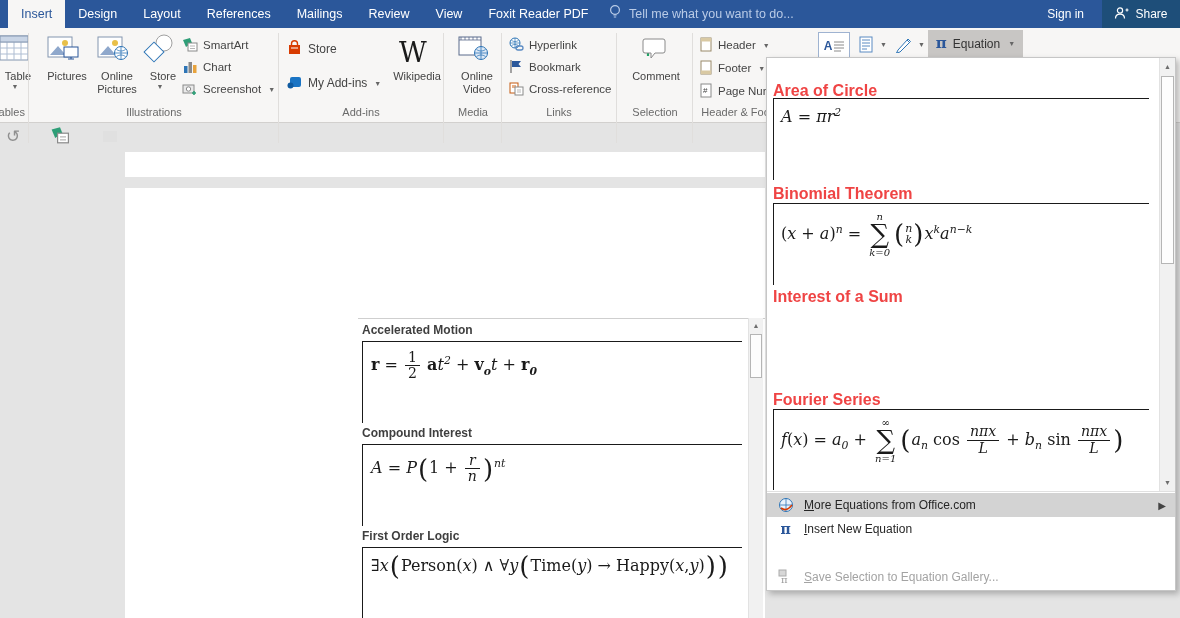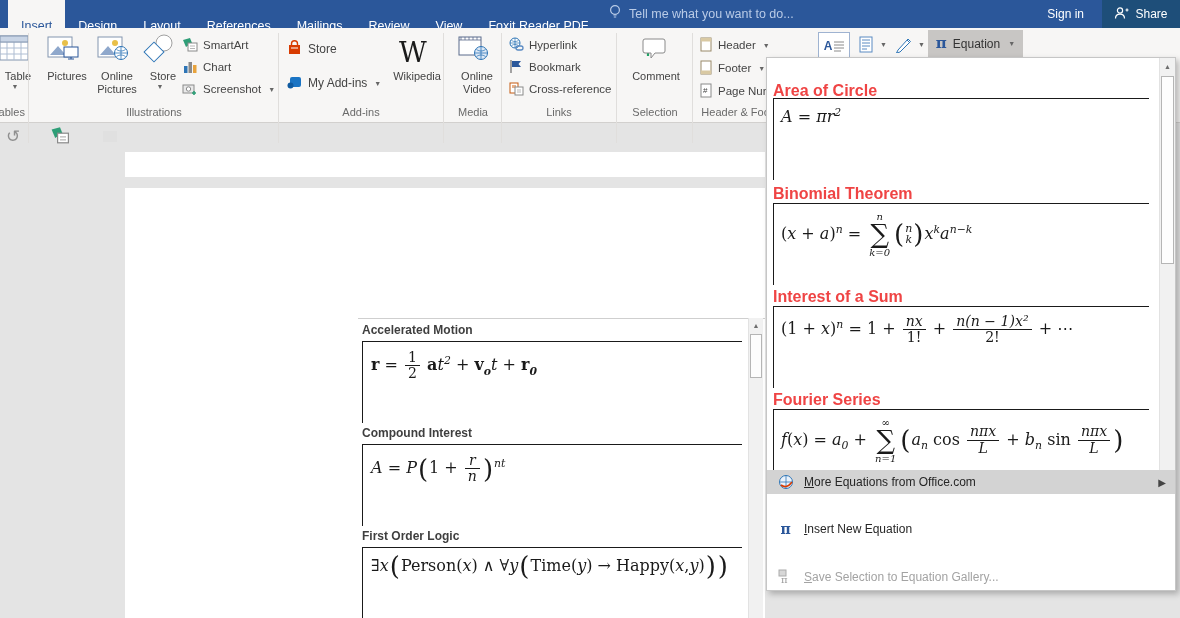--- a/index.html
+++ b/index.html
@@ -2,21 +2,21 @@
 <html><head>
 <meta charset="utf-8">
 <style>
   html,body{margin:0;padding:0;}
   body{width:1180px;height:618px;position:relative;overflow:hidden;
        font-family:"Liberation Sans",sans-serif;background:#e4e4e4;}
 
   
   .titlebar{position:absolute;left:0;top:0;width:1180px;height:28px;background:#2b579a;}
   .tabs{position:absolute;left:8px;top:0;height:28px;display:flex;}
-  .tab{padding:12px 13px;line-height:28px;font-size:12.5px;color:#fff;white-space:nowrap;cursor:default;}
+  .tab{padding:0 13px;line-height:28px;font-size:12.5px;color:#fff;white-space:nowrap;cursor:default;}
   .tab.active{background:#f7f6f5;color:#2b579a;}
   .tellme{position:absolute;left:608px;top:0;height:28px;display:flex;align-items:center;gap:7px;
           color:#b9cbe7;font-size:12.5px;}
   .signin{position:absolute;right:96px;top:0;line-height:28px;color:#fff;font-size:12px;}
   .share{position:absolute;right:0;top:0;width:78px;height:28px;background:#1e4e79;color:#fff;
          display:flex;align-items:center;justify-content:center;gap:6px;font-size:12px;}
 
   
   .ribbon{position:absolute;left:0;top:28px;width:1180px;height:94px;background:#f7f6f5;
           border-bottom:1px solid #d2d0ce;}
@@ -411,29 +411,20 @@
           <span class="m-lim">n</span>
           <span class="m-sigma">∑</span>
           <span class="m-lim">k=0</span>
         </span><span class="m-big">(</span><span class="m-stk">
           <span class="">n</span>
           <span class="">k</span>
         </span><span class="m-big">)</span><span class="m-r m-i">x</span><sup class="">k</sup><span class="m-r m-i">a</span><sup class="">n−k</sup></div>
   </div>
 
   <div class="dd-label" style="top:230px;">Interest of a Sum</div>
-  <div class="dd-box" style="top:248px;">
-    <div class="eq"><span class="m-r">(1 + </span><span class="m-r m-i">x</span><span class="m-r">)</span><sup class="">n</sup><span class="m-r"> = 1 + </span><span class="m-frac">
-          <span class="m-num m-i">nx</span>
-          <span class="m-den">1!</span>
-        </span><span class="m-r"> + </span><span class="m-frac">
-          <span class="m-num m-i">n(n − 1)x²</span>
-          <span class="m-den">2!</span>
-        </span><span class="m-r"> + ⋯</span></div>
-  </div>
 
   <div class="dd-label" style="top:333px;">Fourier Series</div>
   <div class="dd-box" style="top:351px;height:81px;">
     <div class="eq"><span class="m-r m-i">f</span><span class="m-r">(</span><span class="m-r m-i">x</span><span class="m-r">) = </span><span class="m-r m-i">a</span><sub class="">0</sub><span class="m-r"> + </span><span class="m-sum">
           <span class="m-lim">∞</span>
           <span class="m-sigma">∑</span>
           <span class="m-lim">n=1</span>
         </span><span class="m-big">(</span><span class="m-r m-i">a</span><sub class="">n</sub><span class="m-r"> cos </span><span class="m-frac">
           <span class="m-num m-i">nπx</span>
           <span class="m-den m-i">L</span>
@@ -444,21 +435,21 @@
   </div>
 
   <div class="sbar" style="left:392px;top:0;width:16px;height:433px;">
     <div class="sb-btn" style="top:1px;">▲</div>
     <div class="sb-thumb" style="top:18px;height:188px;"></div>
     <div class="sb-btn" style="top:417px;">▼</div>
   </div>
 
   <div class="dd-sep"></div>
 
-  <div class="dd-menu-item hl" style="top:412px;">
+  <div class="dd-menu-item hl" style="top:435px;">
     <span class="micon">
       <svg width="16" height="16" viewBox="0 0 16 16">
           <circle cx="8" cy="8" r="6.5" fill="#eaf2fb" stroke="#2e75b6"></circle>
           <path d="M2 8h12M8 1.5v13" stroke="#2e75b6" stroke-width=".8"></path>
           <path d="M3 11c4 3 8 1 11-3" fill="none" stroke="#d83b01" stroke-width="1.6"></path>
         </svg>
     </span>
     <span><u>M</u>ore Equations from Office.com</span>
     <span class="submenu-arrow">▶</span>
   </div>

